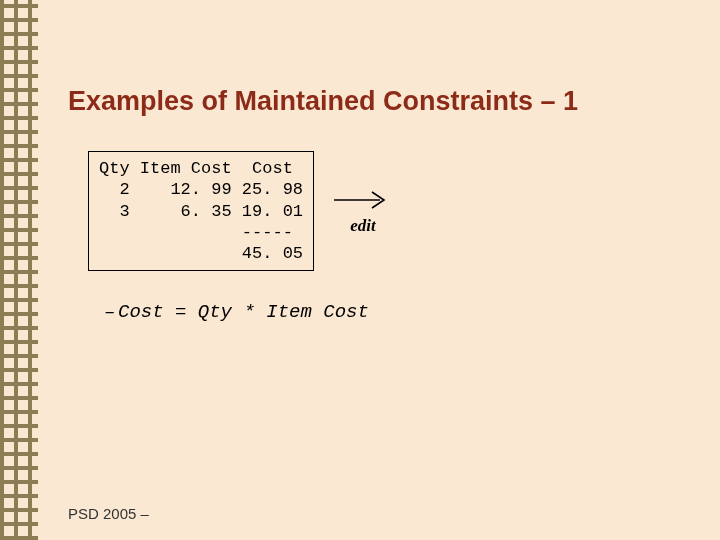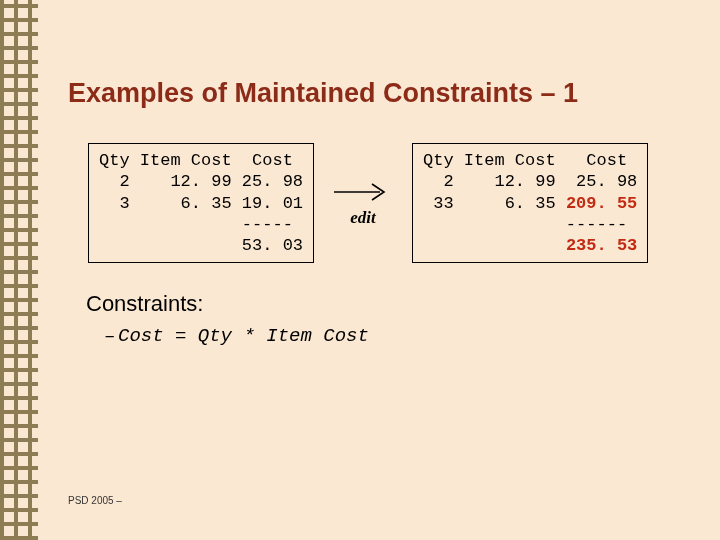--- a/index.html
+++ b/index.html
@@ -24,21 +24,21 @@
       repeating-linear-gradient(0deg,
         #7a6a3f 0 4px, transparent 4px 14px),
       repeating-linear-gradient(90deg,
         #7a6a3f 0 4px, transparent 4px 14px);
     background-color: #fbe8d3;
     opacity: 0.85;
   }
   .content {
     position: absolute;
     left: 68px;
-    top: 78px;
+    top: 86px;
     right: 30px;
   }
   .title {
     color: #8b2b18;
     font-size: 27px;
     font-weight: bold;
     margin-bottom: 34px;
   }
   .bullet-row {
     font-size: 24px;
@@ -93,58 +93,52 @@
     font-size: 19px;
     color: #000;
     margin-left: 36px;
     line-height: 1.45;
     font-style: italic;
   }
   .dash { display:inline-block; width:14px; }
   .footer {
     position: absolute;
     left: 68px;
-    bottom: 34px;
-    font-size: 10px;
+    bottom: 18px;
+    font-size: 15px;
     color: #333;
   }
 </style>
 </head>
 <body>
 
 <div class="border-pattern"></div>
 
 <div class="content">
 
   <div class="title">Examples of Maintained Constraints – 1</div>
 
 
   <div class="sheet-row">
 
     <div class="sheet"><span>Qty Item Cost  Cost</span>
 <span>  2    12. 99 25. 98</span>
 <span>  3     6. 35 19. 01</span>
 <span>              -----</span>
-<span>              53. 03</span></div>
+<span>              45. 05</span></div>
 
     <div class="arrow-cell">
       <svg class="arrow-svg" width="62" height="28" viewBox="0 0 62 28">
         <line x1="2" y1="14" x2="48" y2="14" stroke="#000" stroke-width="1.6"></line>
         <polyline points="40,6 52,14 40,22" fill="none" stroke="#000" stroke-width="1.6"></polyline>
       </svg>
       <div class="edit-label">edit</div>
     </div>
 
-    <div class="sheet"><span>Qty Item Cost   Cost</span>
-<span>  2    12. 99  25. 98</span>
-<span> 33     6. 35 </span><span class="hl">209. 55</span>
-<span>              ------</span>
-<span>              </span><span class="hl">235. 53</span></div>
 
   </div>
 
-  <div class="constraints-h">Constraints:</div>
 
   <div class="formula"><span class="dash">–</span><span>Cost = Qty * Item Cost</span></div>
 
 </div>
 
 <div class="footer">PSD 2005 –</div>
 
 </body></html>

